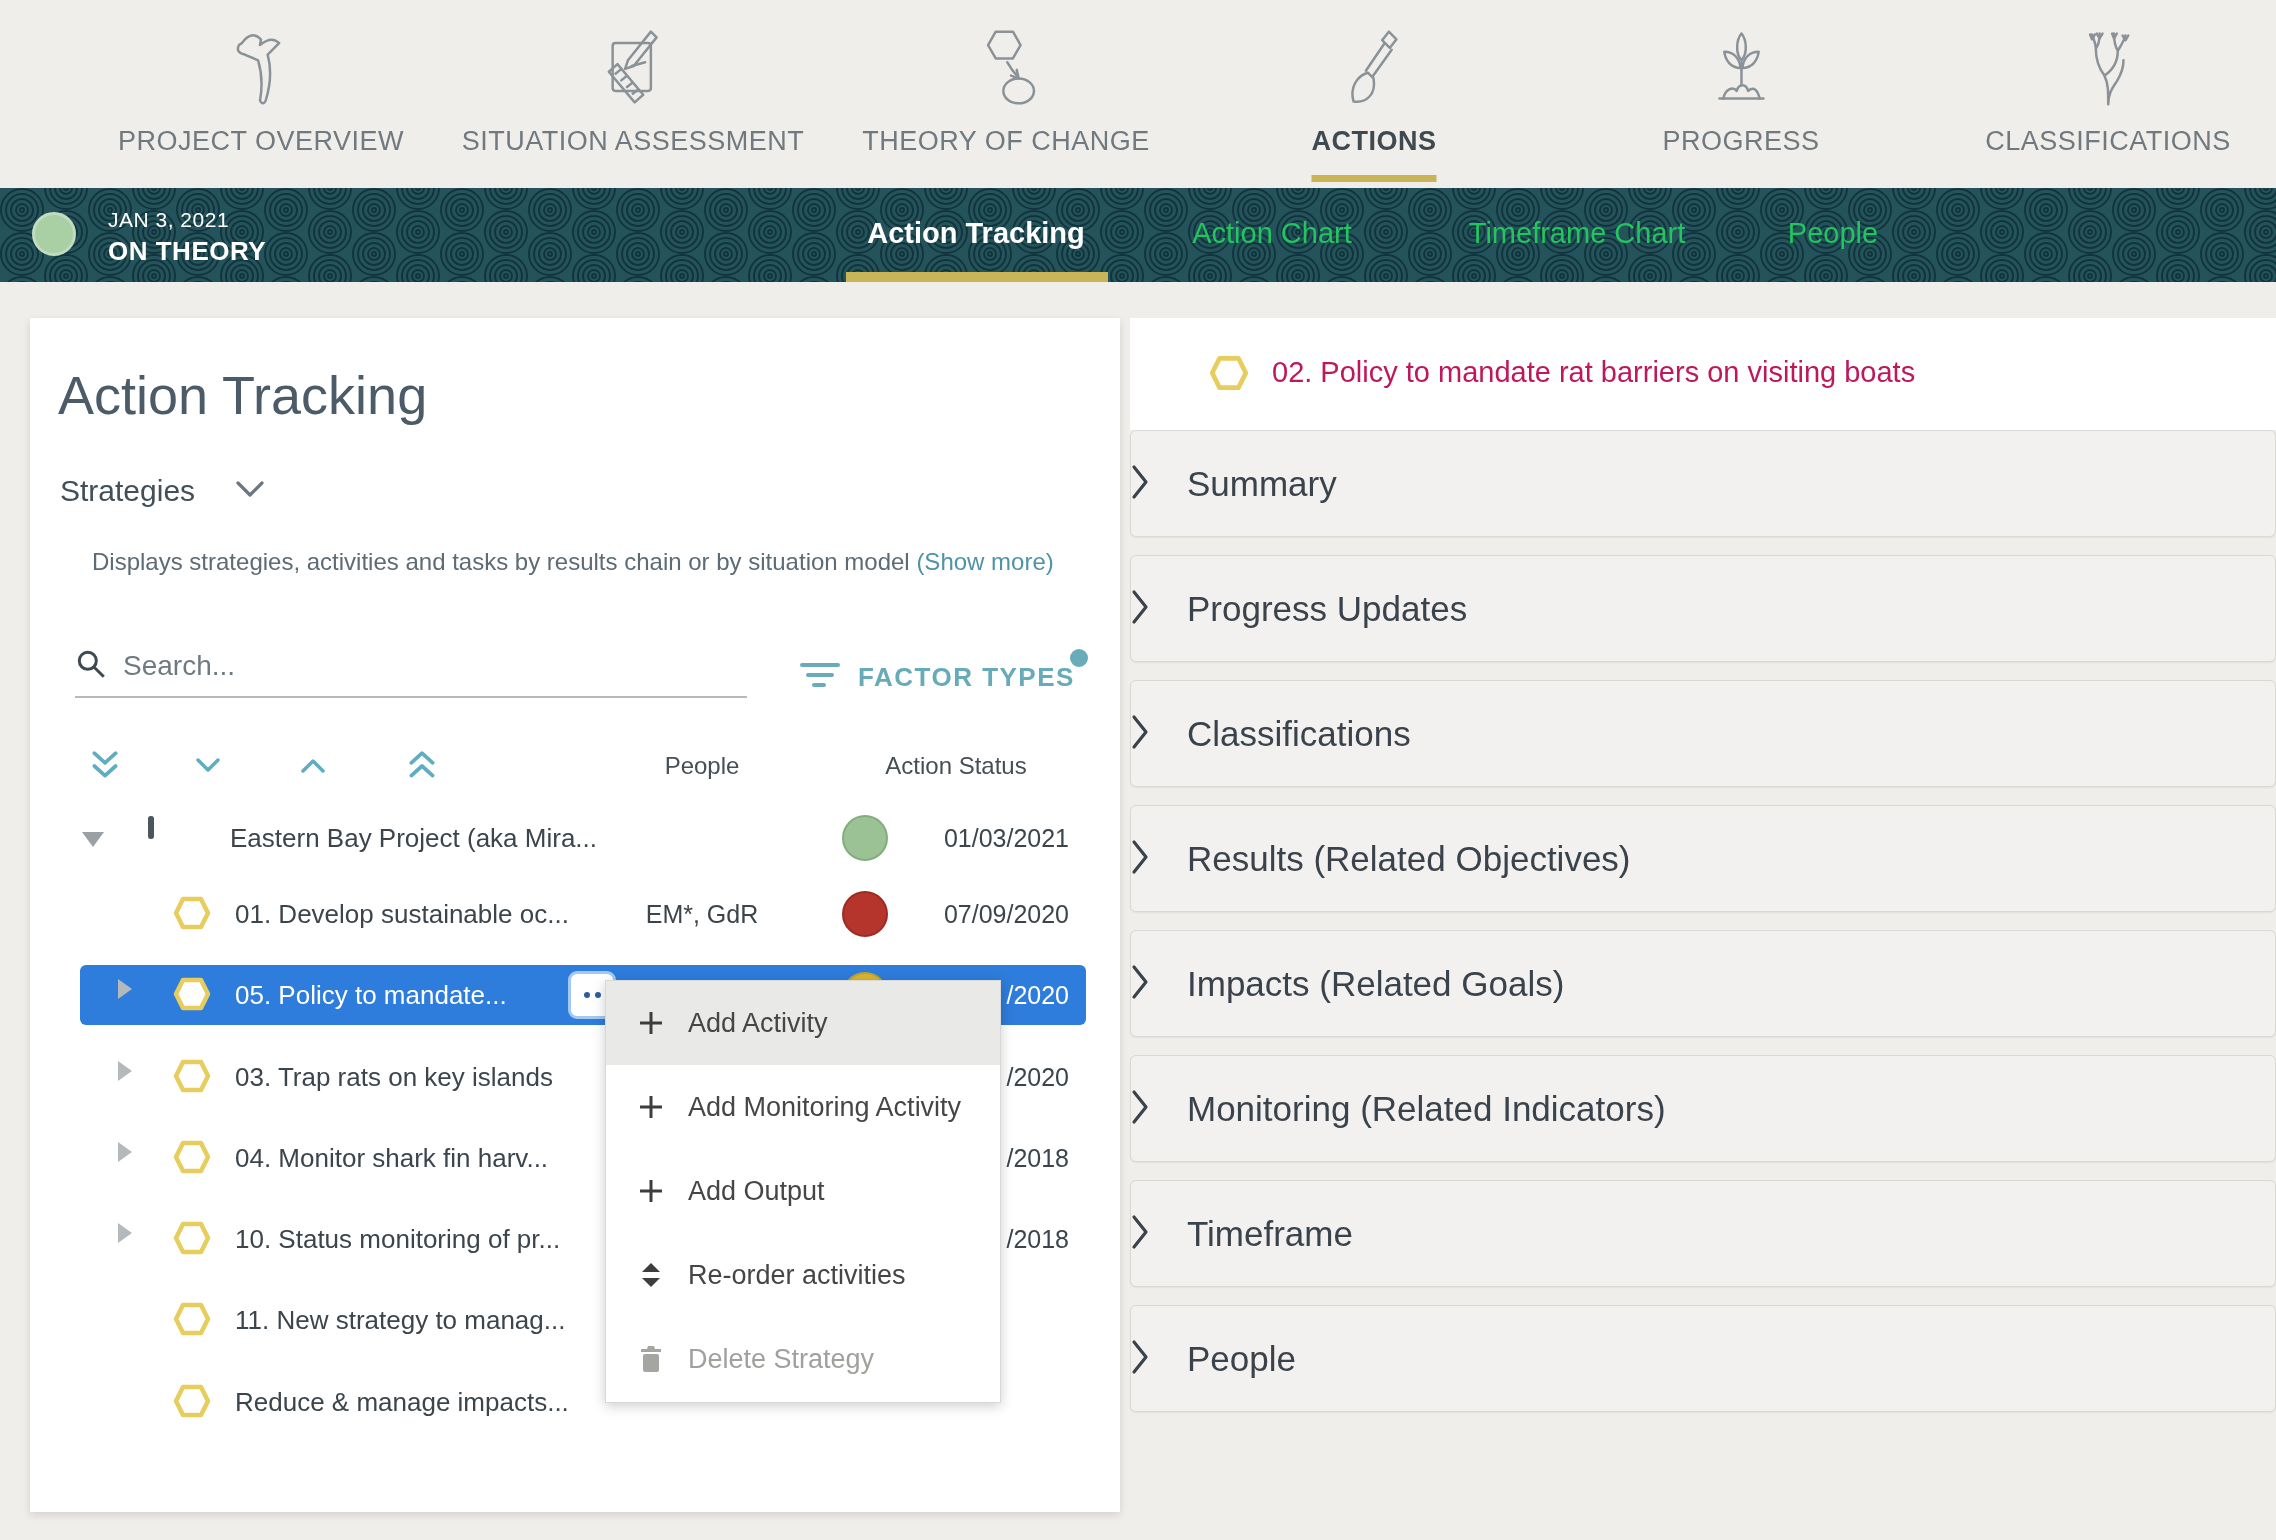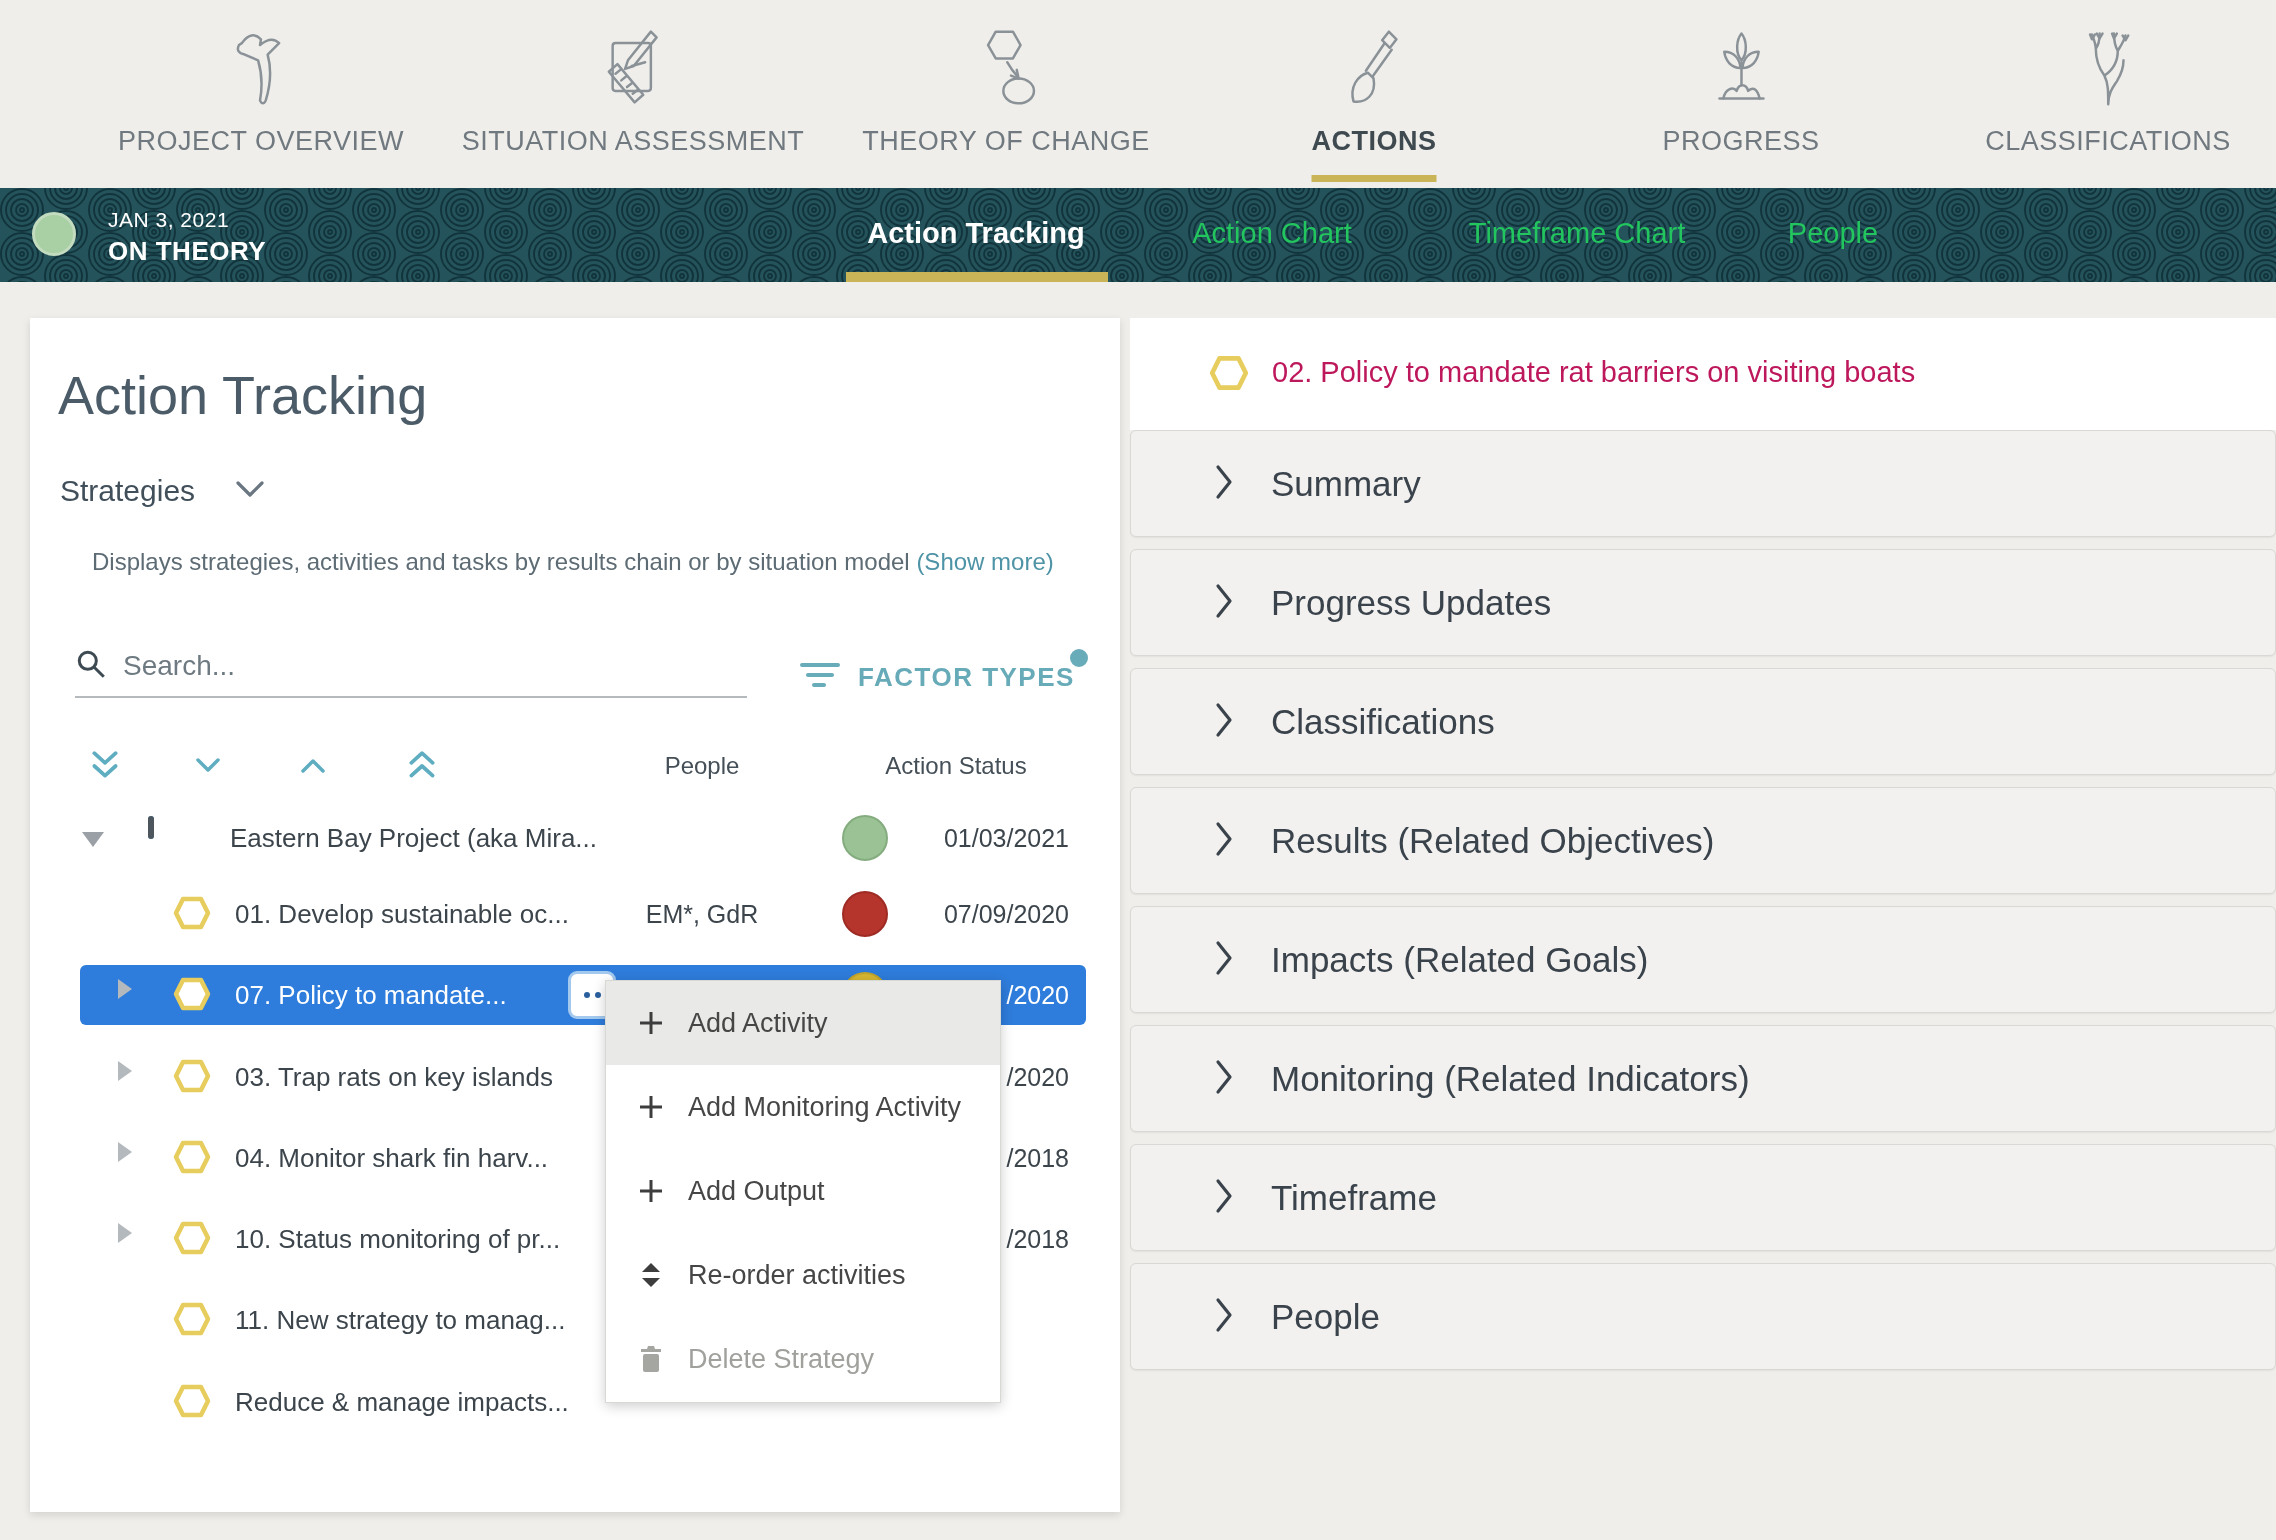--- a/index.html
+++ b/index.html
@@ -73,21 +73,21 @@
   .menu-item.highlighted{background:#e9e9e7;}
   .mi-icon{width:30px;display:flex;justify-content:center;}
   .mi-label{font-size:27px;color:#464646;white-space:nowrap;}
   .menu-item.disabled .mi-label{color:#a0a09d;}
 
   
   .detail-header{position:absolute;left:1130px;top:318px;width:1146px;height:112px;background:#fff;}
   .dh-hex{position:absolute;left:78px;top:36px;}
   .dh-title{position:absolute;left:142px;top:38px;font-size:29px;color:#be185d;white-space:nowrap;}
   .accordion{position:absolute;left:1130px;top:430px;width:1146px;}
-  .acc-section{height:107px;background:#f2f1ef;border:1px solid #d9d8d4;border-radius:6px;margin-bottom:12px;display:flex;align-items:center;padding-left:84px;gap:36px;box-sizing:border-box;cursor:pointer;box-shadow:0 1px 2px rgba(0,0,0,.06);}
+  .acc-section{height:107px;background:#f2f1ef;border:1px solid #d9d8d4;border-radius:6px;margin-bottom:18px;display:flex;align-items:center;gap:36px;box-sizing:border-box;cursor:pointer;box-shadow:0 1px 2px rgba(0,0,0,.06);}
   .acc-chevron svg{stroke:#3a434b;stroke-width:3.2;fill:none;stroke-linecap:round;stroke-linejoin:round;}
   .acc-label{font-size:35px;color:#3a434b;white-space:nowrap;}
 
   .hex-icon svg{display:block;}
 </style>
 </head>
 <body>
 
 <div class="screen">
 
@@ -288,21 +288,21 @@
     </div>
 
     <div class="tree-row selected" style="top:647px">
       <span class="sel-bg"></span>
       <span class="exp-right"></span>
       <span class="row-icon icon-l1 hex-icon">
         <svg width="40" height="36" viewBox="0 0 40 36">
             <polygon points="11,4 29,4 36,18 29,32 11,32 4,18" fill="#ffffff" stroke="#e7cd5d" stroke-width="4.5" stroke-linejoin="round"></polygon>
           </svg>
       </span>
-      <span class="row-label">07. Policy to mandate...</span>
+      <span class="row-label">05. Policy to mandate...</span>
       <span class="status-dot dot-yellow"></span>
       <span class="row-date">/2020</span>
       <span class="more-btn">
           <i></i>
           <i></i>
         </span>
     </div>
 
     <div class="tree-row" style="top:729px">
       <span class="exp-right"></span>

